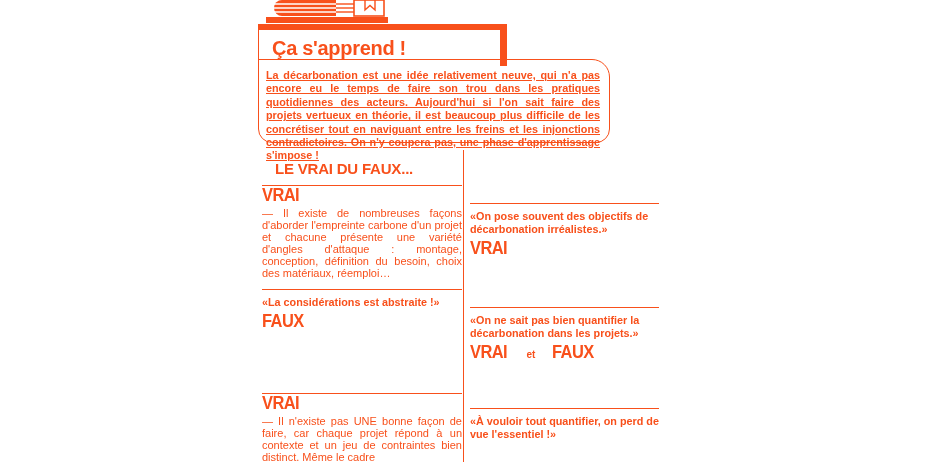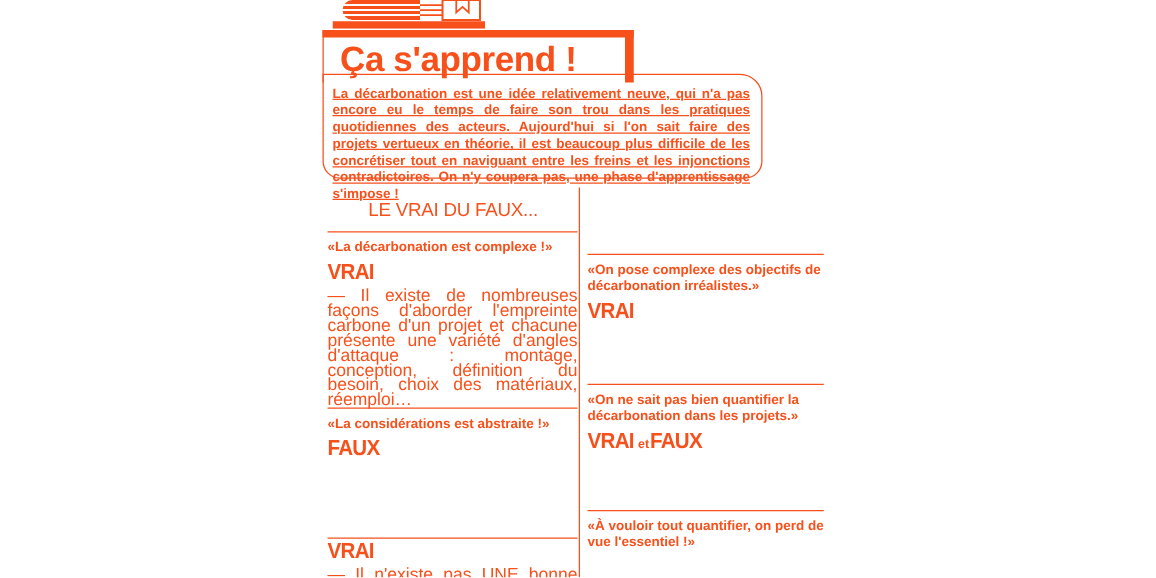--- a/index.html
+++ b/index.html
@@ -15,21 +15,21 @@
   .book-icon{left:266px;top:0;width:122px;height:23px;}
   .title-tab{
     left:258px;top:24px;width:249px;height:42px;
     background:#ffffff;box-sizing:border-box;
     border-top:6px solid #F8501B;
     border-right:7px solid #F8501B;
     border-left:1.5px solid #F8501B;
     display:flex;align-items:center;
   }
   .title-tab h1{
-    margin:0 0 0 13px;font-size:28px;font-weight:bold;letter-spacing:-0.3px;
+    margin:0 0 0 13px;font-size:20px;font-weight:bold;letter-spacing:-0.3px;
   }
   .intro-bubble{
     left:258px;top:59px;width:352px;height:84px;
     box-sizing:border-box;
     border:1.5px solid #F8501B;
     border-radius:0 18px 14px 14px;
     padding:9px 9px 6px 7px;
     text-decoration:underline;
   }
   .intro-bubble p{
@@ -38,36 +38,36 @@
   }
 
   
   .v-divider{left:463px;top:150px;width:1px;height:312px;background:#F8501B;}
 
   
   .col{box-sizing:border-box;}
   .col-left{left:262px;top:160px;width:200px;}
   .col-right{left:470px;top:203px;width:189px;}
   .section-heading{
-    margin:0 0 8px 1px;font-size:15px;font-weight:normal;letter-spacing:-0.2px;text-align:center;
+    margin:0 0 8px 13px;font-size:15px;font-weight:bold;letter-spacing:-0.2px;
   }
   .qa-item{border-top:1px solid #F8501B;box-sizing:border-box;}
   .qa-item.h104{min-height:104px;}
   .qa-item.h101{min-height:101px;}
   .qa-quote{
     margin:6px 0 3px 0;font-size:10.8px;line-height:13px;font-weight:bold;
   }
   .qa-verdict{margin:0 0 3px 0;line-height:18px;}
   .qa-verdict .big{
     font-size:17.5px;font-weight:bold;letter-spacing:-0.6px;
     display:inline-block;transform:scaleX(.94);transform-origin:left bottom;
   }
-  .qa-verdict .small{font-size:10px;font-weight:bold;margin:0 1px;}
+  .qa-verdict .small{font-size:10px;font-weight:bold;margin:0 17px;}
   .qa-text{
-    margin:0;font-size:14px;line-height:11.9px;text-align:justify;
+    margin:0;font-size:11px;line-height:11.9px;text-align:justify;
   }
 </style>
 </head>
 <body>
 
 <div class="canvas">
 
   <svg class="abs book-icon" viewBox="0 0 122 23" width="122" height="23" aria-hidden="true">
     <path d="M70,0 H16 A8,8 0 0 0 8,8 A8,8 0 0 0 16,16 H70 Z" fill="#F8501B"></path>
     <g stroke="#ffffff" stroke-width="1.7">
@@ -92,40 +92,39 @@
   <div class="abs intro-bubble">
     <p>La décarbonation est une idée relativement neuve, qui n'a pas encore eu le temps de faire son trou dans les pratiques quotidiennes des acteurs. Aujourd'hui si l'on sait faire des projets vertueux en théorie, il est beaucoup plus difficile de les concrétiser tout en naviguant entre les freins et les injonctions contradictoires. On n'y coupera pas, une phase d'apprentissage s'impose !</p>
   </div>
 
   <div class="abs v-divider"></div>
 
   <div class="abs col col-left">
     <h2 class="section-heading">LE VRAI DU FAUX...</h2>
 
     <div class="qa-item h104">
-      <p class="qa-quote">«La décarbonation est complexe !»</p>
       <p class="qa-verdict"><span class="big">VRAI</span></p>
       <p class="qa-text">— Il existe de nombreuses façons d'aborder l'empreinte carbone d'un projet et chacune présente une variété d'angles d'attaque : montage, conception, définition du besoin, choix des matériaux, réemploi…</p>
     </div>
 
     <div class="qa-item h104">
       <p class="qa-quote">«La considérations est abstraite !»</p>
       <p class="qa-verdict"><span class="big">FAUX</span></p>
     </div>
 
     <div class="qa-item">
       <p class="qa-verdict"><span class="big">VRAI</span></p>
       <p class="qa-text">— Il n'existe pas UNE bonne façon de faire, car chaque projet répond à un contexte et un jeu de contraintes bien distinct. Même le cadre</p>
     </div>
   </div>
 
   <div class="abs col col-right">
 
     <div class="qa-item h104">
-      <p class="qa-quote">«On pose complexe des objectifs de décarbonation irréalistes.»</p>
+      <p class="qa-quote">«On pose souvent des objectifs de décarbonation irréalistes.»</p>
       <p class="qa-verdict"><span class="big">VRAI</span></p>
     </div>
 
     <div class="qa-item h101">
       <p class="qa-quote">«On ne sait pas bien quantifier la décarbonation dans les projets.»</p>
       <p class="qa-verdict"><span class="big">VRAI</span><span class="small">et</span><span class="big">FAUX</span></p>
     </div>
 
     <div class="qa-item">
       <p class="qa-quote">«À vouloir tout quantifier, on perd de vue l'essentiel !»</p>

